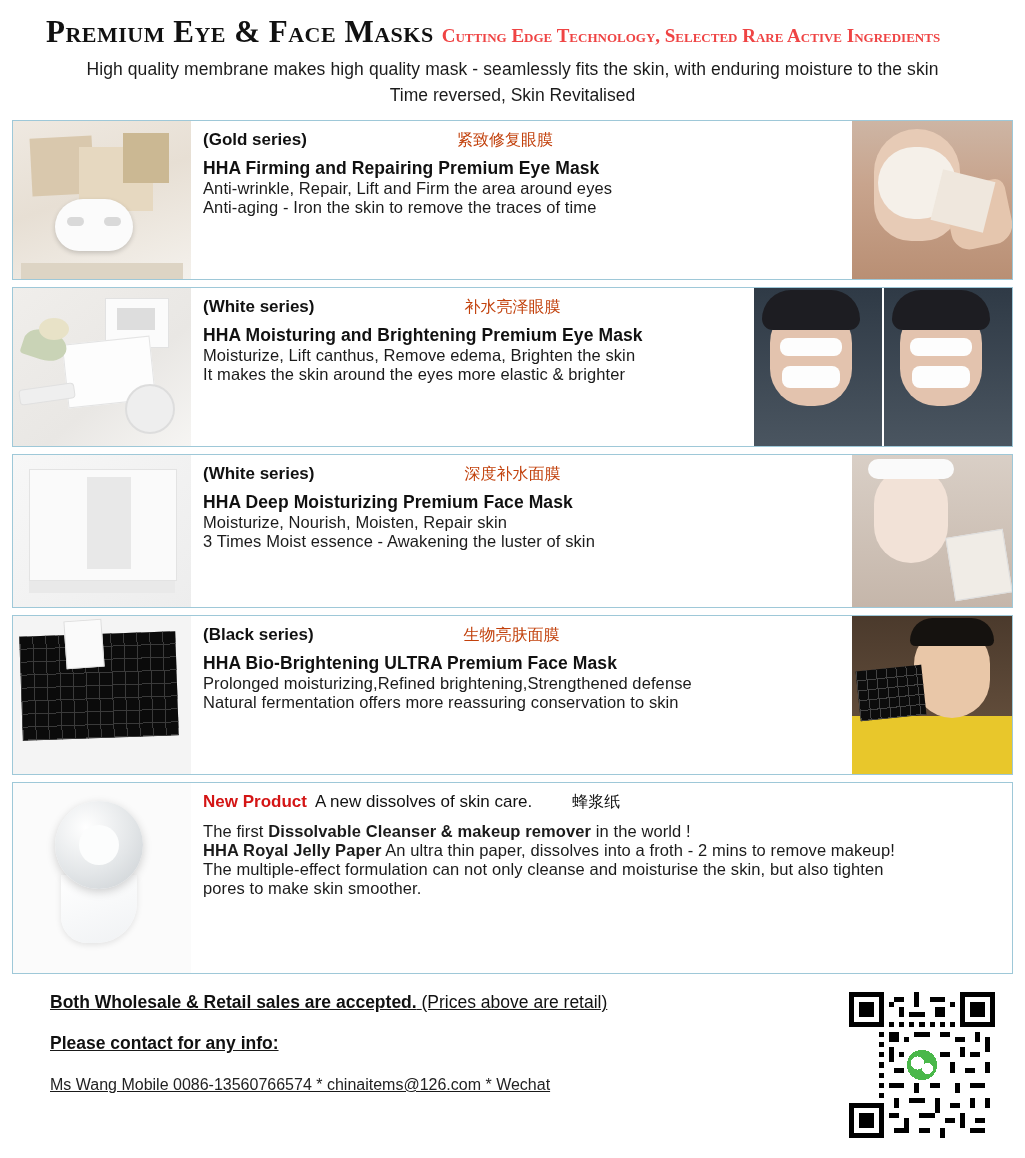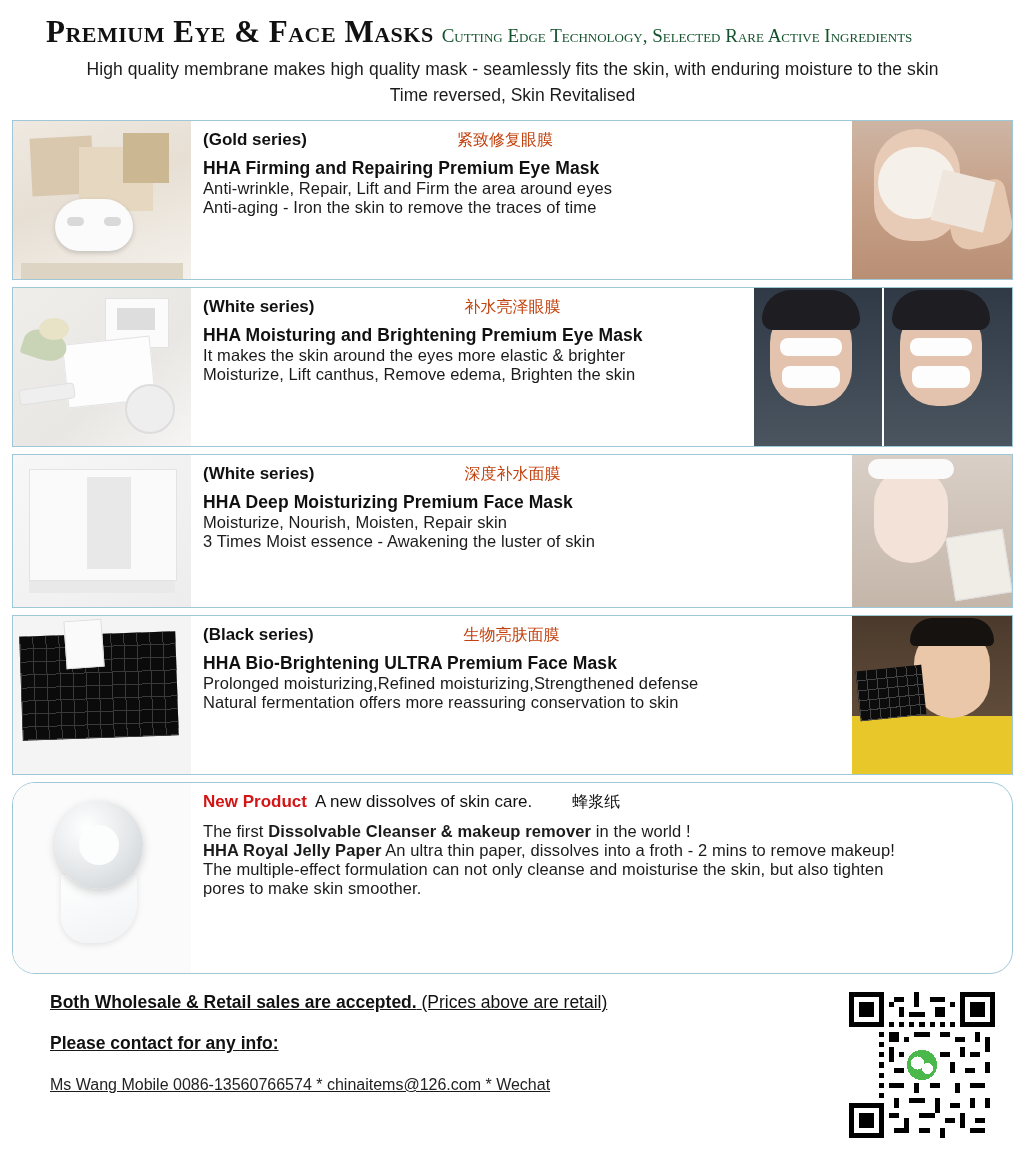--- a/index.html
+++ b/index.html
@@ -31,23 +31,23 @@
     font-family: "Liberation Serif", serif;
     font-weight: bold;
     font-size: 31px;
     letter-spacing: 0.5px;
     color: #111;
     font-variant: small-caps;
     text-transform: capitalize;
   }
   .title-sub {
     font-family: "Liberation Serif", serif;
-    font-weight: normal;
+    font-weight: bold;
     font-size: 19px;
-    color: #14532d;
+    color: #ef4444;
     font-variant: small-caps;
   }
   .subtitle {
     text-align: center;
     font-size: 17.5px;
     color: #1b1b1b;
     margin-top: 9px;
     letter-spacing: 0.1px;
   }
   .subtitle2 {
@@ -112,21 +112,20 @@
     flex: 0 0 auto;
     position: relative;
     overflow: hidden;
     align-self: stretch;
     display: flex;
   }
 
   
   .product-row.last {
     min-height: 190px;
-    border-radius: 23px;
   }
   .np-label {
     color: #d41515;
     font-weight: bold;
     font-size: 17px;
   }
   .np-text {
     font-size: 17px;
     color: #111;
     margin-left: 8px;
@@ -303,22 +302,22 @@
         <div class="ph wl-leaf2"></div>
         <div class="ph wl-tube"></div>
       </div>
     </div>
     <div class="body-col">
       <div class="row-head">
         <span class="series">(White series)</span>
         <span class="cn">补水亮泽眼膜</span>
       </div>
       <div class="prod-name">HHA Moisturing and Brightening  Premium Eye Mask</div>
+      <div class="desc">Moisturize, Lift canthus, Remove edema, Brighten the skin</div>
       <div class="desc">It makes the skin around the eyes more elastic &amp; brighter</div>
-      <div class="desc">Moisturize, Lift canthus, Remove edema, Brighten the skin</div>
     </div>
     <div class="thumb-right" style="width:258px">
       <div class="model m2" style="width:128px">
         <div class="m2-face"></div>
         <div class="m2-hair"></div>
         <div class="m2-patch"></div>
         <div class="m2-patch2"></div>
       </div>
       <div class="sep"></div>
       <div class="model m2" style="width:128px">
@@ -362,21 +361,21 @@
         <div class="ph bk-sheet"></div>
         <div class="ph bk-card"></div>
       </div>
     </div>
     <div class="body-col">
       <div class="row-head">
         <span class="series">(Black series)</span>
         <span class="cn">生物亮肤面膜</span>
       </div>
       <div class="prod-name">HHA Bio-Brightening ULTRA Premium Face Mask</div>
-      <div class="desc">Prolonged moisturizing,Refined moisturizing,Strengthened defense</div>
+      <div class="desc">Prolonged moisturizing,Refined brightening,Strengthened defense</div>
       <div class="desc">Natural fermentation offers more reassuring conservation to skin</div>
     </div>
     <div class="thumb-right" style="width:160px">
       <div class="model m4" style="width:160px">
         <div class="m4-shirt"></div>
         <div class="m4-face"></div>
         <div class="m4-hair"></div>
         <div class="m4-panel"></div>
       </div>
     </div>

